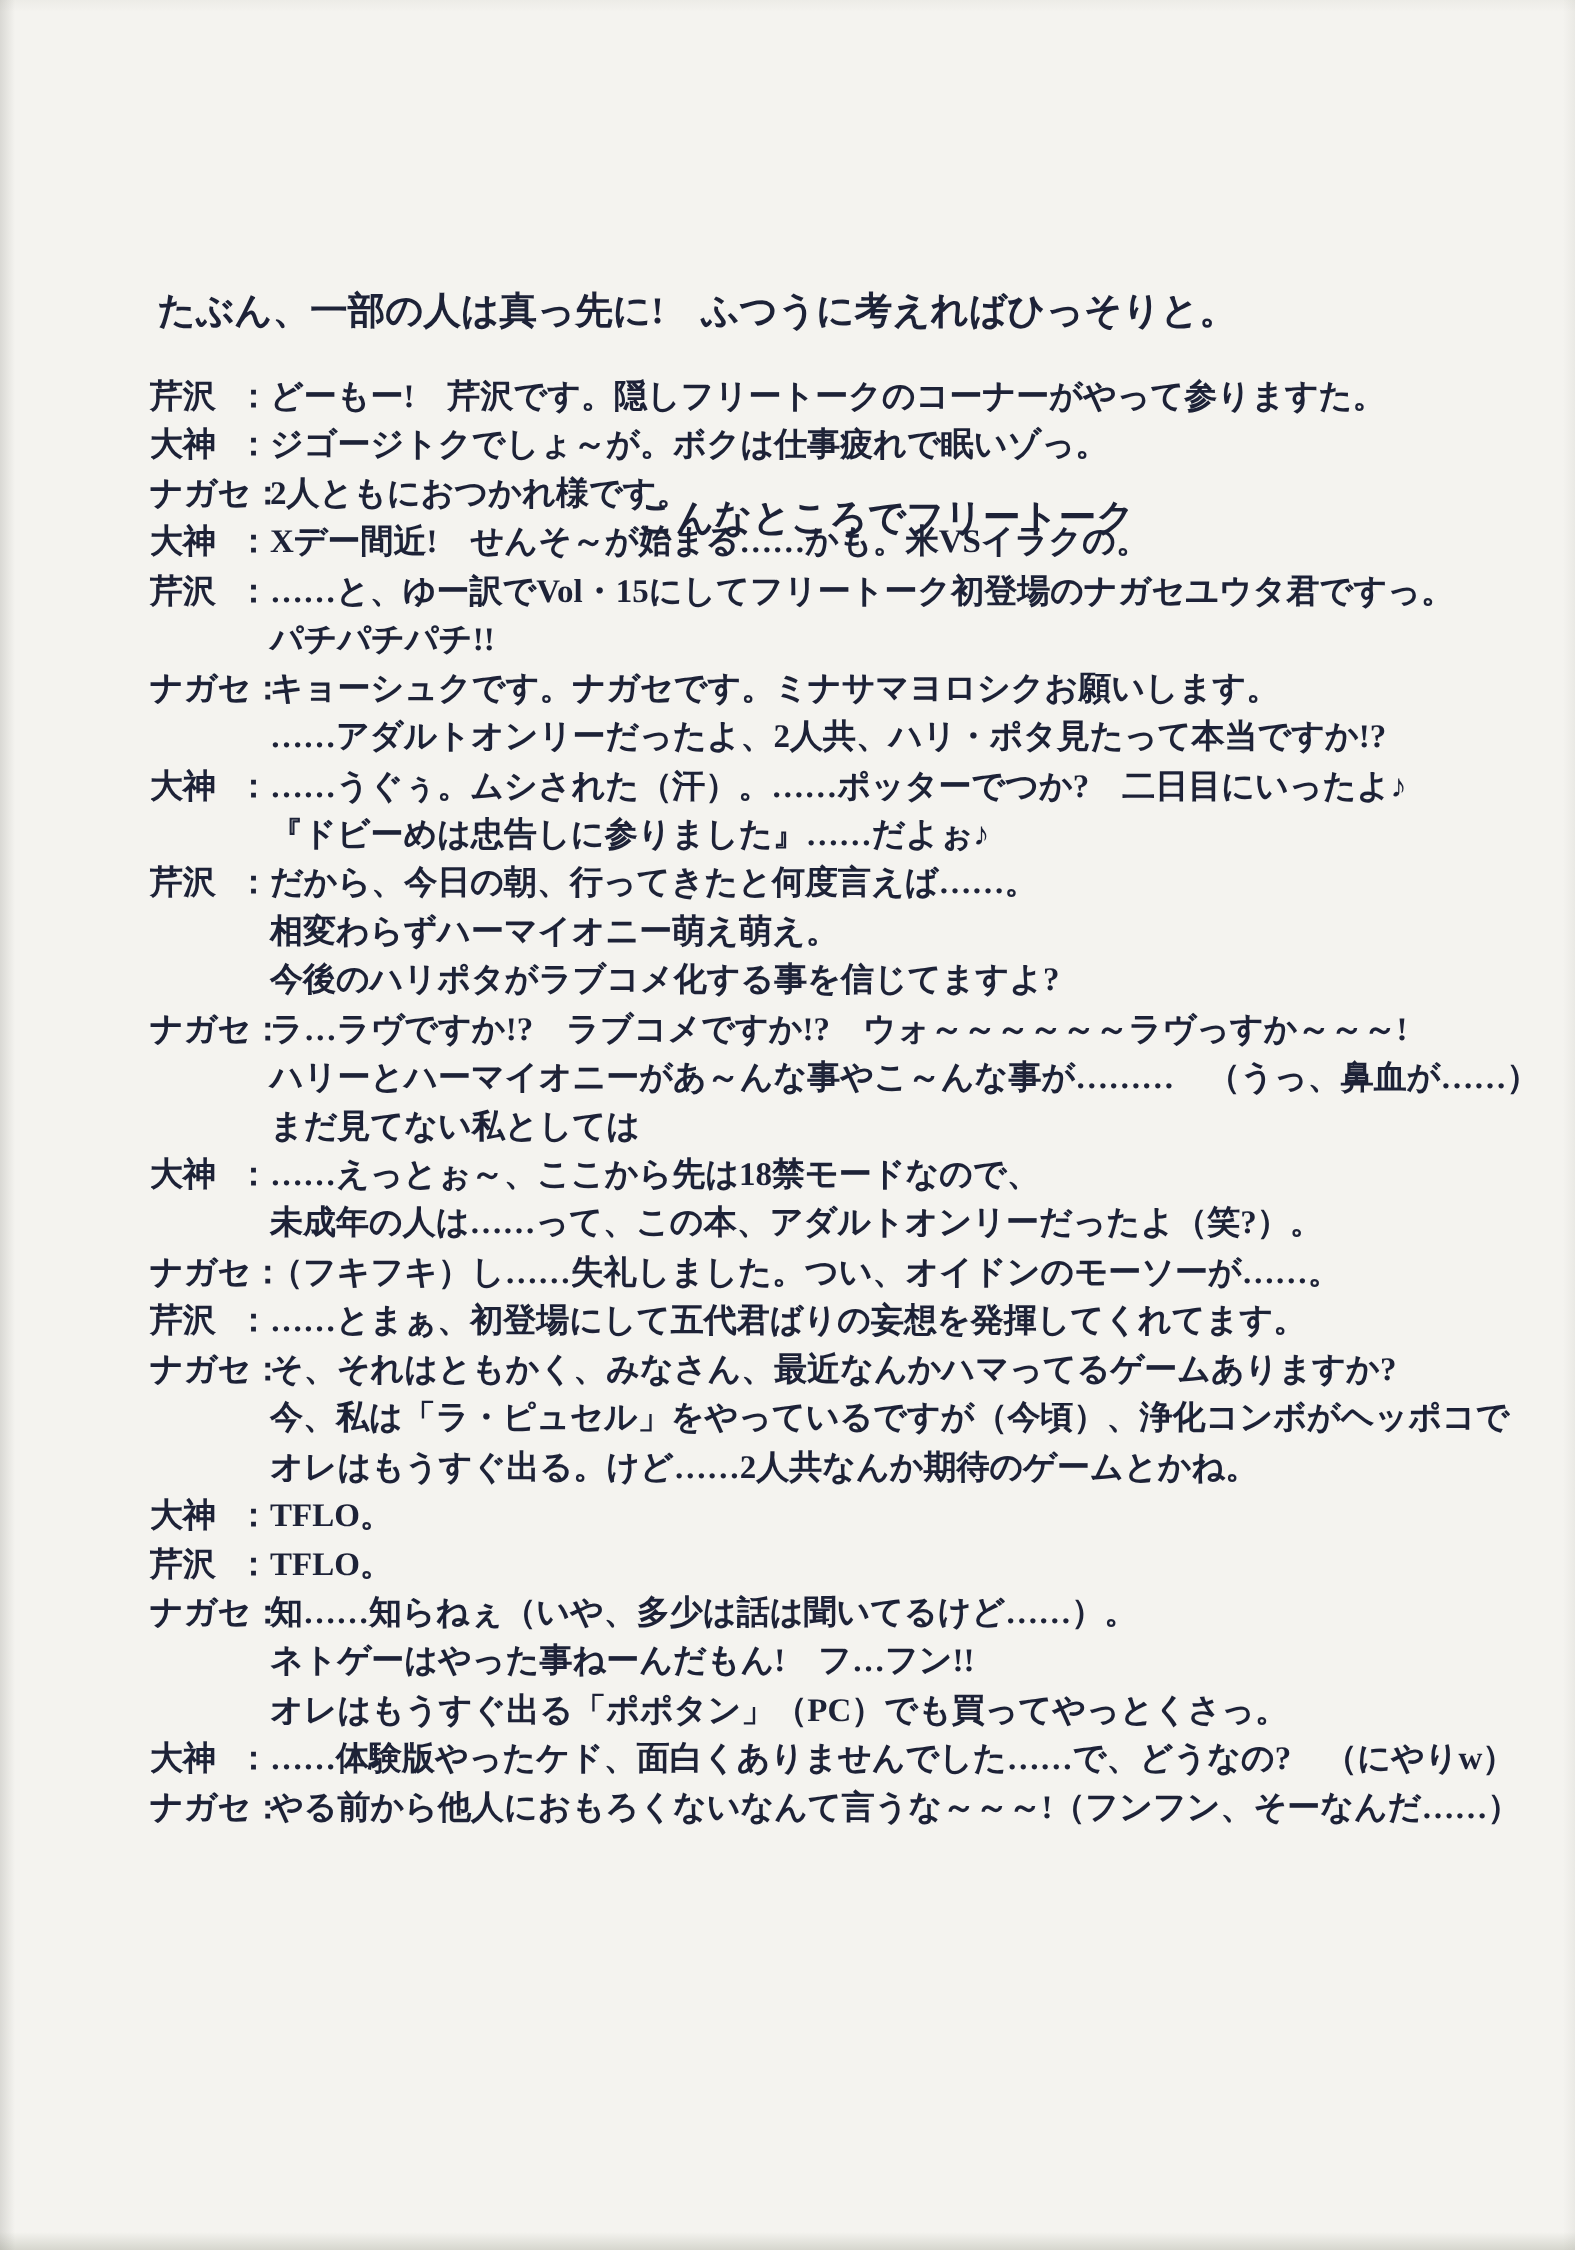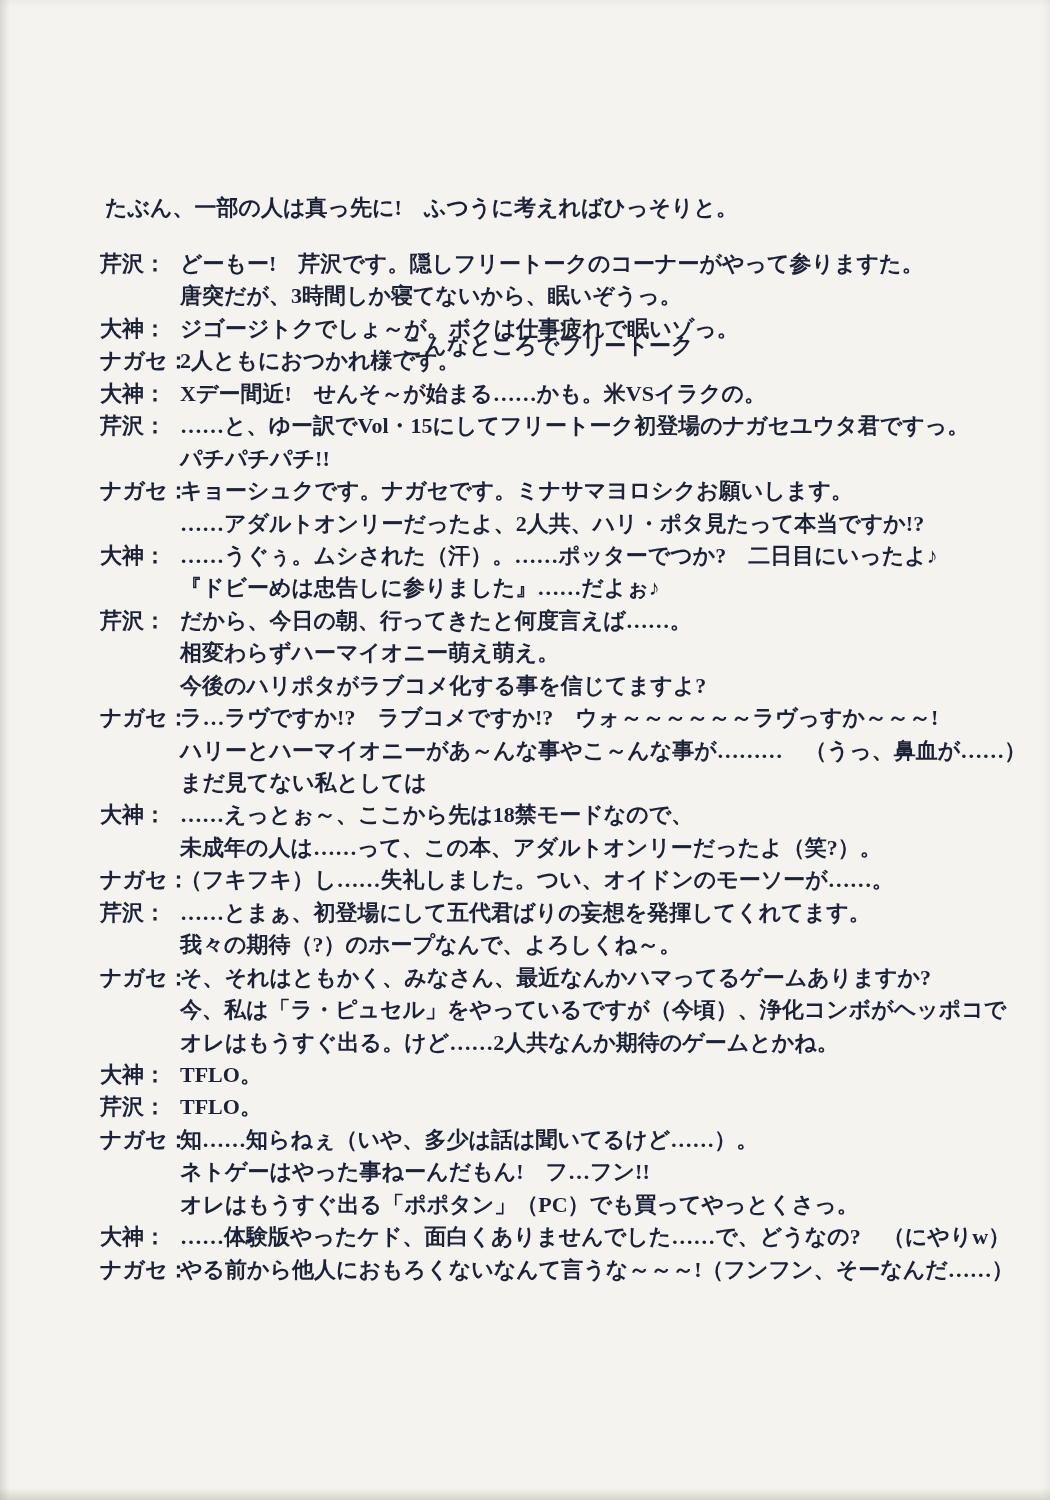--- a/index.html
+++ b/index.html
@@ -22,21 +22,21 @@
     background:
       linear-gradient(90deg, rgba(110,110,104,0.20) 0px, rgba(110,110,104,0.0) 10px),
       linear-gradient(270deg, rgba(150,150,140,0.10) 0px, rgba(150,150,140,0.0) 8px),
       linear-gradient(0deg, rgba(135,140,120,0.28) 0px, rgba(135,140,120,0.0) 12px),
       linear-gradient(180deg, rgba(150,150,140,0.08) 0px, rgba(150,150,140,0.0) 8px);
   }
   .page-title {
     position: absolute;
     left: 105px;
     top: 93px;
-    font-size: 22px;
+    font-size: 25px;
     line-height: 46px;
     font-weight: bold;
     color: #1d2237;
     white-space: pre;
   }
   .page-title .title-line2 {
     margin-left: 252px;
     text-align: center;
   }
   .dialogue {
@@ -51,20 +51,21 @@
   .dialogue-row {
     display: flex;
     height: 32.45px;
     line-height: 32.45px;
     white-space: pre;
   }
   .speaker-cell {
     width: 80px;
     flex: 0 0 80px;
     display: flex;
+    justify-content: space-between;
     white-space: pre;
   }
   .text-cell {
     flex: 1 1 auto;
     white-space: pre;
   }
 </style>
 </head>
 <body>
 
@@ -74,24 +75,20 @@
   <div class="title-line1">たぶん、一部の人は真っ先に!　ふつうに考えればひっそりと。</div>
   <div class="title-line2">こんなところでフリートーク</div>
 </div>
 
 <div class="dialogue">
   <div class="dialogue-row">
     <span class="speaker-cell"><span>芹沢</span><span>：</span></span>
     <span class="text-cell">どーもー!　芹沢です。隠しフリートークのコーナーがやって参りますた。</span>
   </div>
 
-  <div class="dialogue-row">
-    <span class="speaker-cell"><span></span><span></span></span>
-    <span class="text-cell">唐突だが、3時間しか寝てないから、眠いぞうっ。</span>
-  </div>
 
   <div class="dialogue-row">
     <span class="speaker-cell"><span>大神</span><span>：</span></span>
     <span class="text-cell">ジゴージトクでしょ～が。ボクは仕事疲れで眠いゾっ。</span>
   </div>
 
   <div class="dialogue-row">
     <span class="speaker-cell"><span>ナガセ</span><span>：</span></span>
     <span class="text-cell">2人ともにおつかれ様です。</span>
   </div>
@@ -176,24 +173,20 @@
   <div class="dialogue-row">
     <span class="speaker-cell"><span>ナガセ</span><span>：</span></span>
     <span class="text-cell">（フキフキ）し……失礼しました。つい、オイドンのモーソーが……。</span>
   </div>
 
   <div class="dialogue-row">
     <span class="speaker-cell"><span>芹沢</span><span>：</span></span>
     <span class="text-cell">……とまぁ、初登場にして五代君ばりの妄想を発揮してくれてます。</span>
   </div>
 
-  <div class="dialogue-row">
-    <span class="speaker-cell"><span></span><span></span></span>
-    <span class="text-cell">我々の期待（?）のホープなんで、よろしくね～。</span>
-  </div>
 
   <div class="dialogue-row">
     <span class="speaker-cell"><span>ナガセ</span><span>：</span></span>
     <span class="text-cell">そ、それはともかく、みなさん、最近なんかハマってるゲームありますか?</span>
   </div>
 
   <div class="dialogue-row">
     <span class="speaker-cell"><span></span><span></span></span>
     <span class="text-cell">今、私は「ラ・ピュセル」をやっているですが（今頃）、浄化コンボがヘッポコで</span>
   </div>

